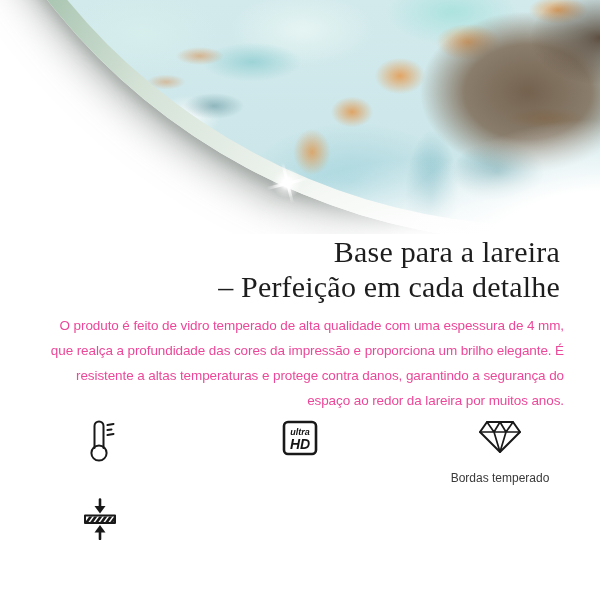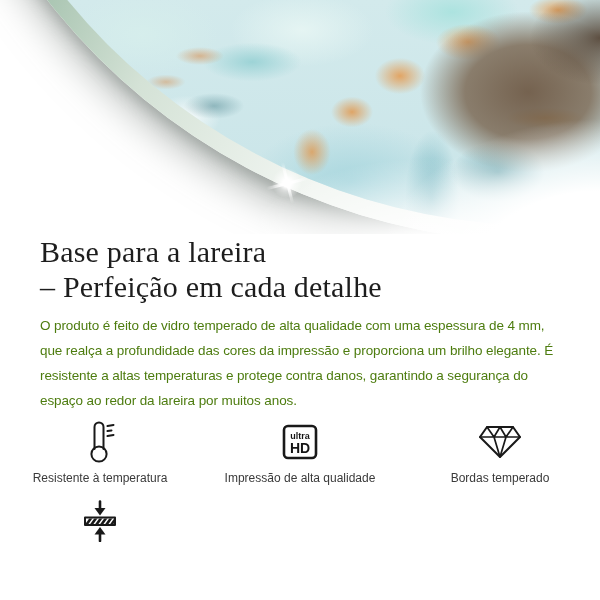--- a/index.html
+++ b/index.html
@@ -47,33 +47,33 @@
       radial-gradient(ellipse 310px 225px at 100% 122%, #ffffff 42%, rgba(255,255,255,0) 74%),
       radial-gradient(ellipse 290px 175px at 71% 120%, rgba(255,255,255,0.96) 26%, rgba(255,255,255,0) 70%);
   }
   .sparkle{position:absolute;left:266px;top:162px;width:42px;height:42px;transform:rotate(-14deg);
     background:radial-gradient(circle at 50% 50%, rgba(255,255,255,1) 0 4px, rgba(255,255,255,0.55) 8px, rgba(255,255,255,0) 15px);}
   .sparkle::before{content:"";position:absolute;left:0;top:19.5px;width:42px;height:3px;border-radius:2px;
     background:linear-gradient(90deg,rgba(255,255,255,0) 0%,#fff 38%,#fff 62%,rgba(255,255,255,0) 100%);}
   .sparkle::after{content:"";position:absolute;left:19.5px;top:0;width:3px;height:42px;border-radius:2px;
     background:linear-gradient(180deg,rgba(255,255,255,0) 0%,#fff 38%,#fff 62%,rgba(255,255,255,0) 100%);}
   
-  .content{padding:0 40px;}
+  .content{padding:0 40px;text-align:right;}
   h1{
     margin:0;font-family:"Liberation Serif","DejaVu Serif",serif;font-weight:400;
     font-size:30px;line-height:35px;color:#1d1d1d;letter-spacing:0.2px;
   }
   .desc{
-    margin:9px 0 6px;font-size:13.5px;line-height:25px;color:#4d7c0f;letter-spacing:-0.1px;
+    margin:9px 0 6px;font-size:13.5px;line-height:25px;color:#ec4899;letter-spacing:-0.1px;
     width:524px;
   }
   
   .features{display:grid;grid-template-columns:repeat(3,1fr);row-gap:13px;margin-top:1px;width:600px;}
   .feature{display:flex;flex-direction:column;align-items:center;}
-  .icon-wrap{height:46px;display:flex;align-items:center;justify-content:center;}
+  .icon-wrap{height:46px;display:flex;align-items:flex-start;justify-content:center;font-style:italic;}
   .feature-label{margin-top:6px;font-size:12px;color:#3a3a3a;line-height:14px;}
   svg{display:block;}
   .ico{stroke:#191919;fill:none;stroke-width:2;stroke-linecap:round;stroke-linejoin:round;}
   .ico-fill{fill:#191919;stroke:none;}
   .hd-text{font-family:"Liberation Sans",sans-serif;font-weight:700;fill:#141414;}
 </style>
 </head>
 <body>
 
 <div class="hero">
@@ -94,32 +94,30 @@
   <div class="feature">
     <div class="icon-wrap">
       <svg width="30" height="44" viewBox="0 0 30 44">
         <path class="ico" d="M9.5,29 V7 a4.5,4.5 0 0 1 9,0 V29"></path>
         <circle class="ico" cx="14" cy="34" r="7.6"></circle>
         <line class="ico" x1="22.5" y1="6" x2="28.5" y2="5"></line>
         <line class="ico" x1="22.5" y1="11" x2="26.5" y2="10.4"></line>
         <line class="ico" x1="22.5" y1="16" x2="28.5" y2="15"></line>
       </svg>
     </div>
-    <div class="feature-label">Resistente à temperatura</div>
   </div>
 
   <div class="feature">
     <div class="icon-wrap">
       <svg width="38" height="38" viewBox="0 0 38 38">
         <rect class="ico" x="3" y="3" width="32" height="32" rx="4" style="stroke-width:2.6"></rect>
         <text class="hd-text" x="19" y="16" font-size="9" text-anchor="middle">ultra</text>
         <text class="hd-text" x="19" y="30" font-size="14" text-anchor="middle">HD</text>
       </svg>
     </div>
-    <div class="feature-label">Impressão de alta qualidade</div>
   </div>
 
 
   <div class="feature">
     <div class="icon-wrap">
       <svg width="44" height="36" viewBox="0 0 44 36">
         <path class="ico" d="M9,3 H35 L42,13 L22,33 L2,13 Z"></path>
         <path class="ico" d="M2,13 H42 M9,3 L16,13 M16,13 L22,3 M22,3 L28,13 M28,13 L35,3 M16,13 L22,33 M28,13 L22,33" style="stroke-width:1.7"></path>
       </svg>
     </div>

